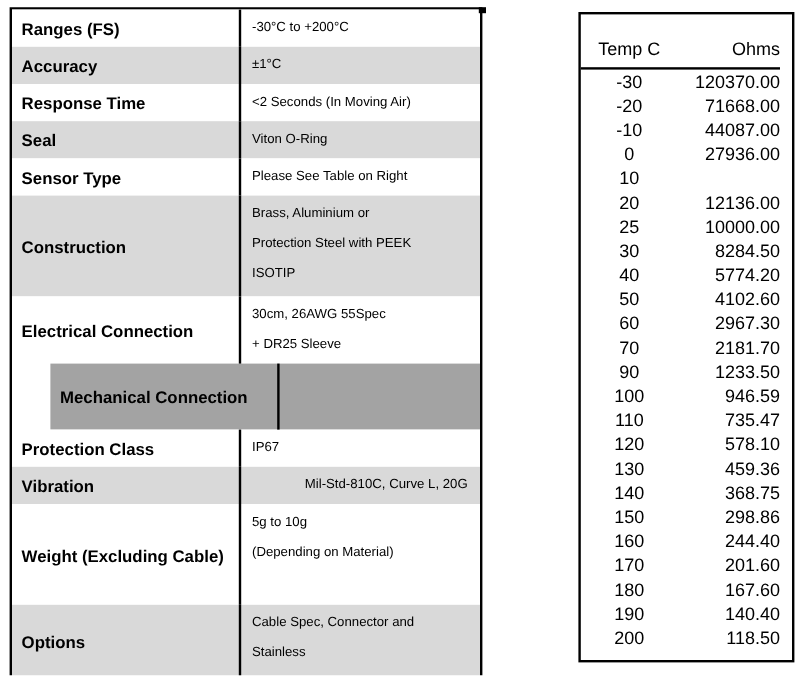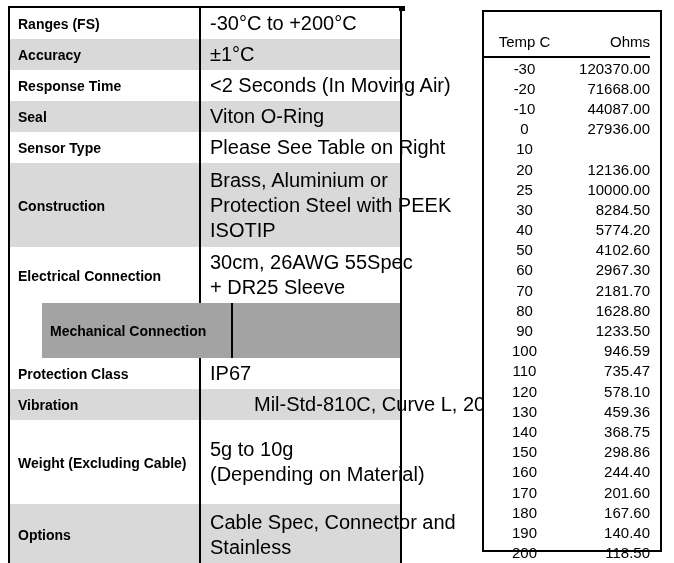--- a/index.html
+++ b/index.html
@@ -49,23 +49,23 @@
     align-items: center;
     padding: 2px 2px 1px 8px;
     font-weight: bold;
     font-size: 14px;
     white-space: nowrap;
   }
   .spec-value {
     flex: 1;
     display: flex;
     flex-direction: column;
-    justify-content: center;
+    justify-content: flex-start;
     padding: 3px 2px 3px 9px;
-    font-size: 20px;
+    font-size: 11px;
   }
   .value-line { line-height: 25px; white-space: nowrap; }
 
   
   .ohms-table {
     position: absolute;
     left: 482px;
     top: 10px;
     width: 180px;
     height: 542px;
@@ -221,24 +221,20 @@
         </div>
         <div class="ohms-row">
           <div class="temp-cell">60</div>
           <div class="ohms-cell">2967.30</div>
         </div>
         <div class="ohms-row">
           <div class="temp-cell">70</div>
           <div class="ohms-cell">2181.70</div>
         </div>
         <div class="ohms-row">
-          <div class="temp-cell">80</div>
-          <div class="ohms-cell">1628.80</div>
-        </div>
-        <div class="ohms-row">
           <div class="temp-cell">90</div>
           <div class="ohms-cell">1233.50</div>
         </div>
         <div class="ohms-row">
           <div class="temp-cell">100</div>
           <div class="ohms-cell">946.59</div>
         </div>
         <div class="ohms-row">
           <div class="temp-cell">110</div>
           <div class="ohms-cell">735.47</div>

